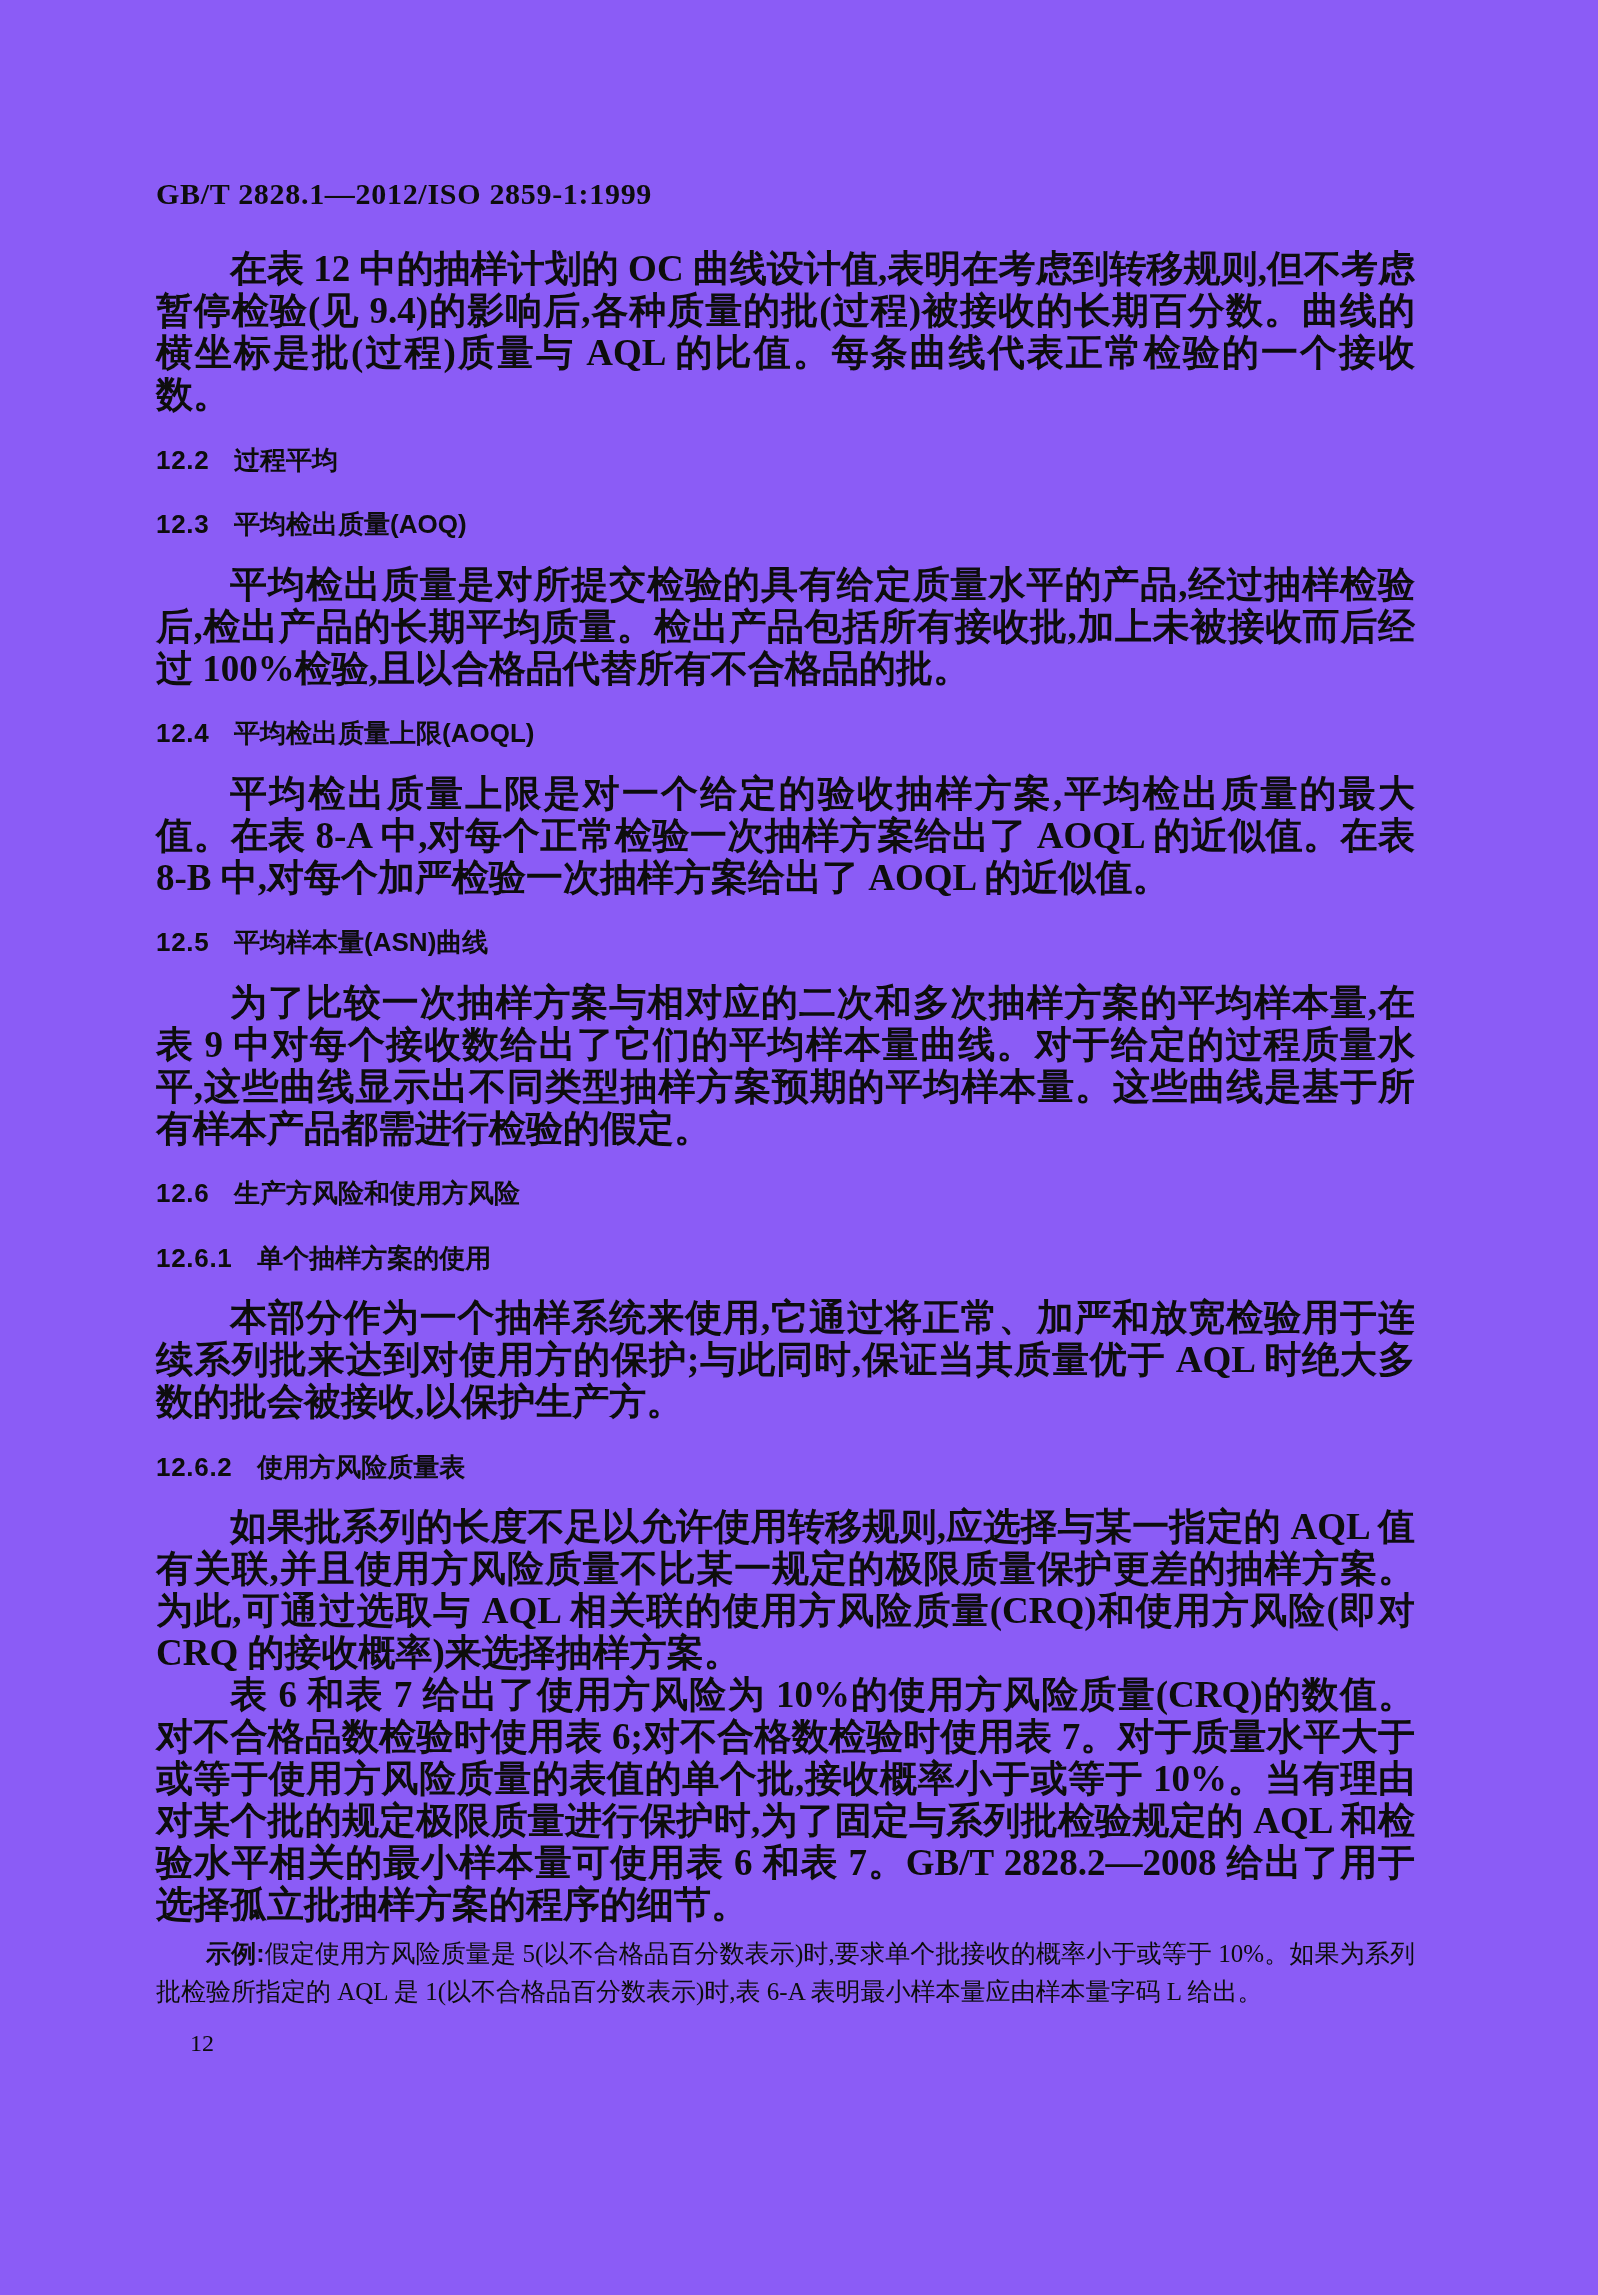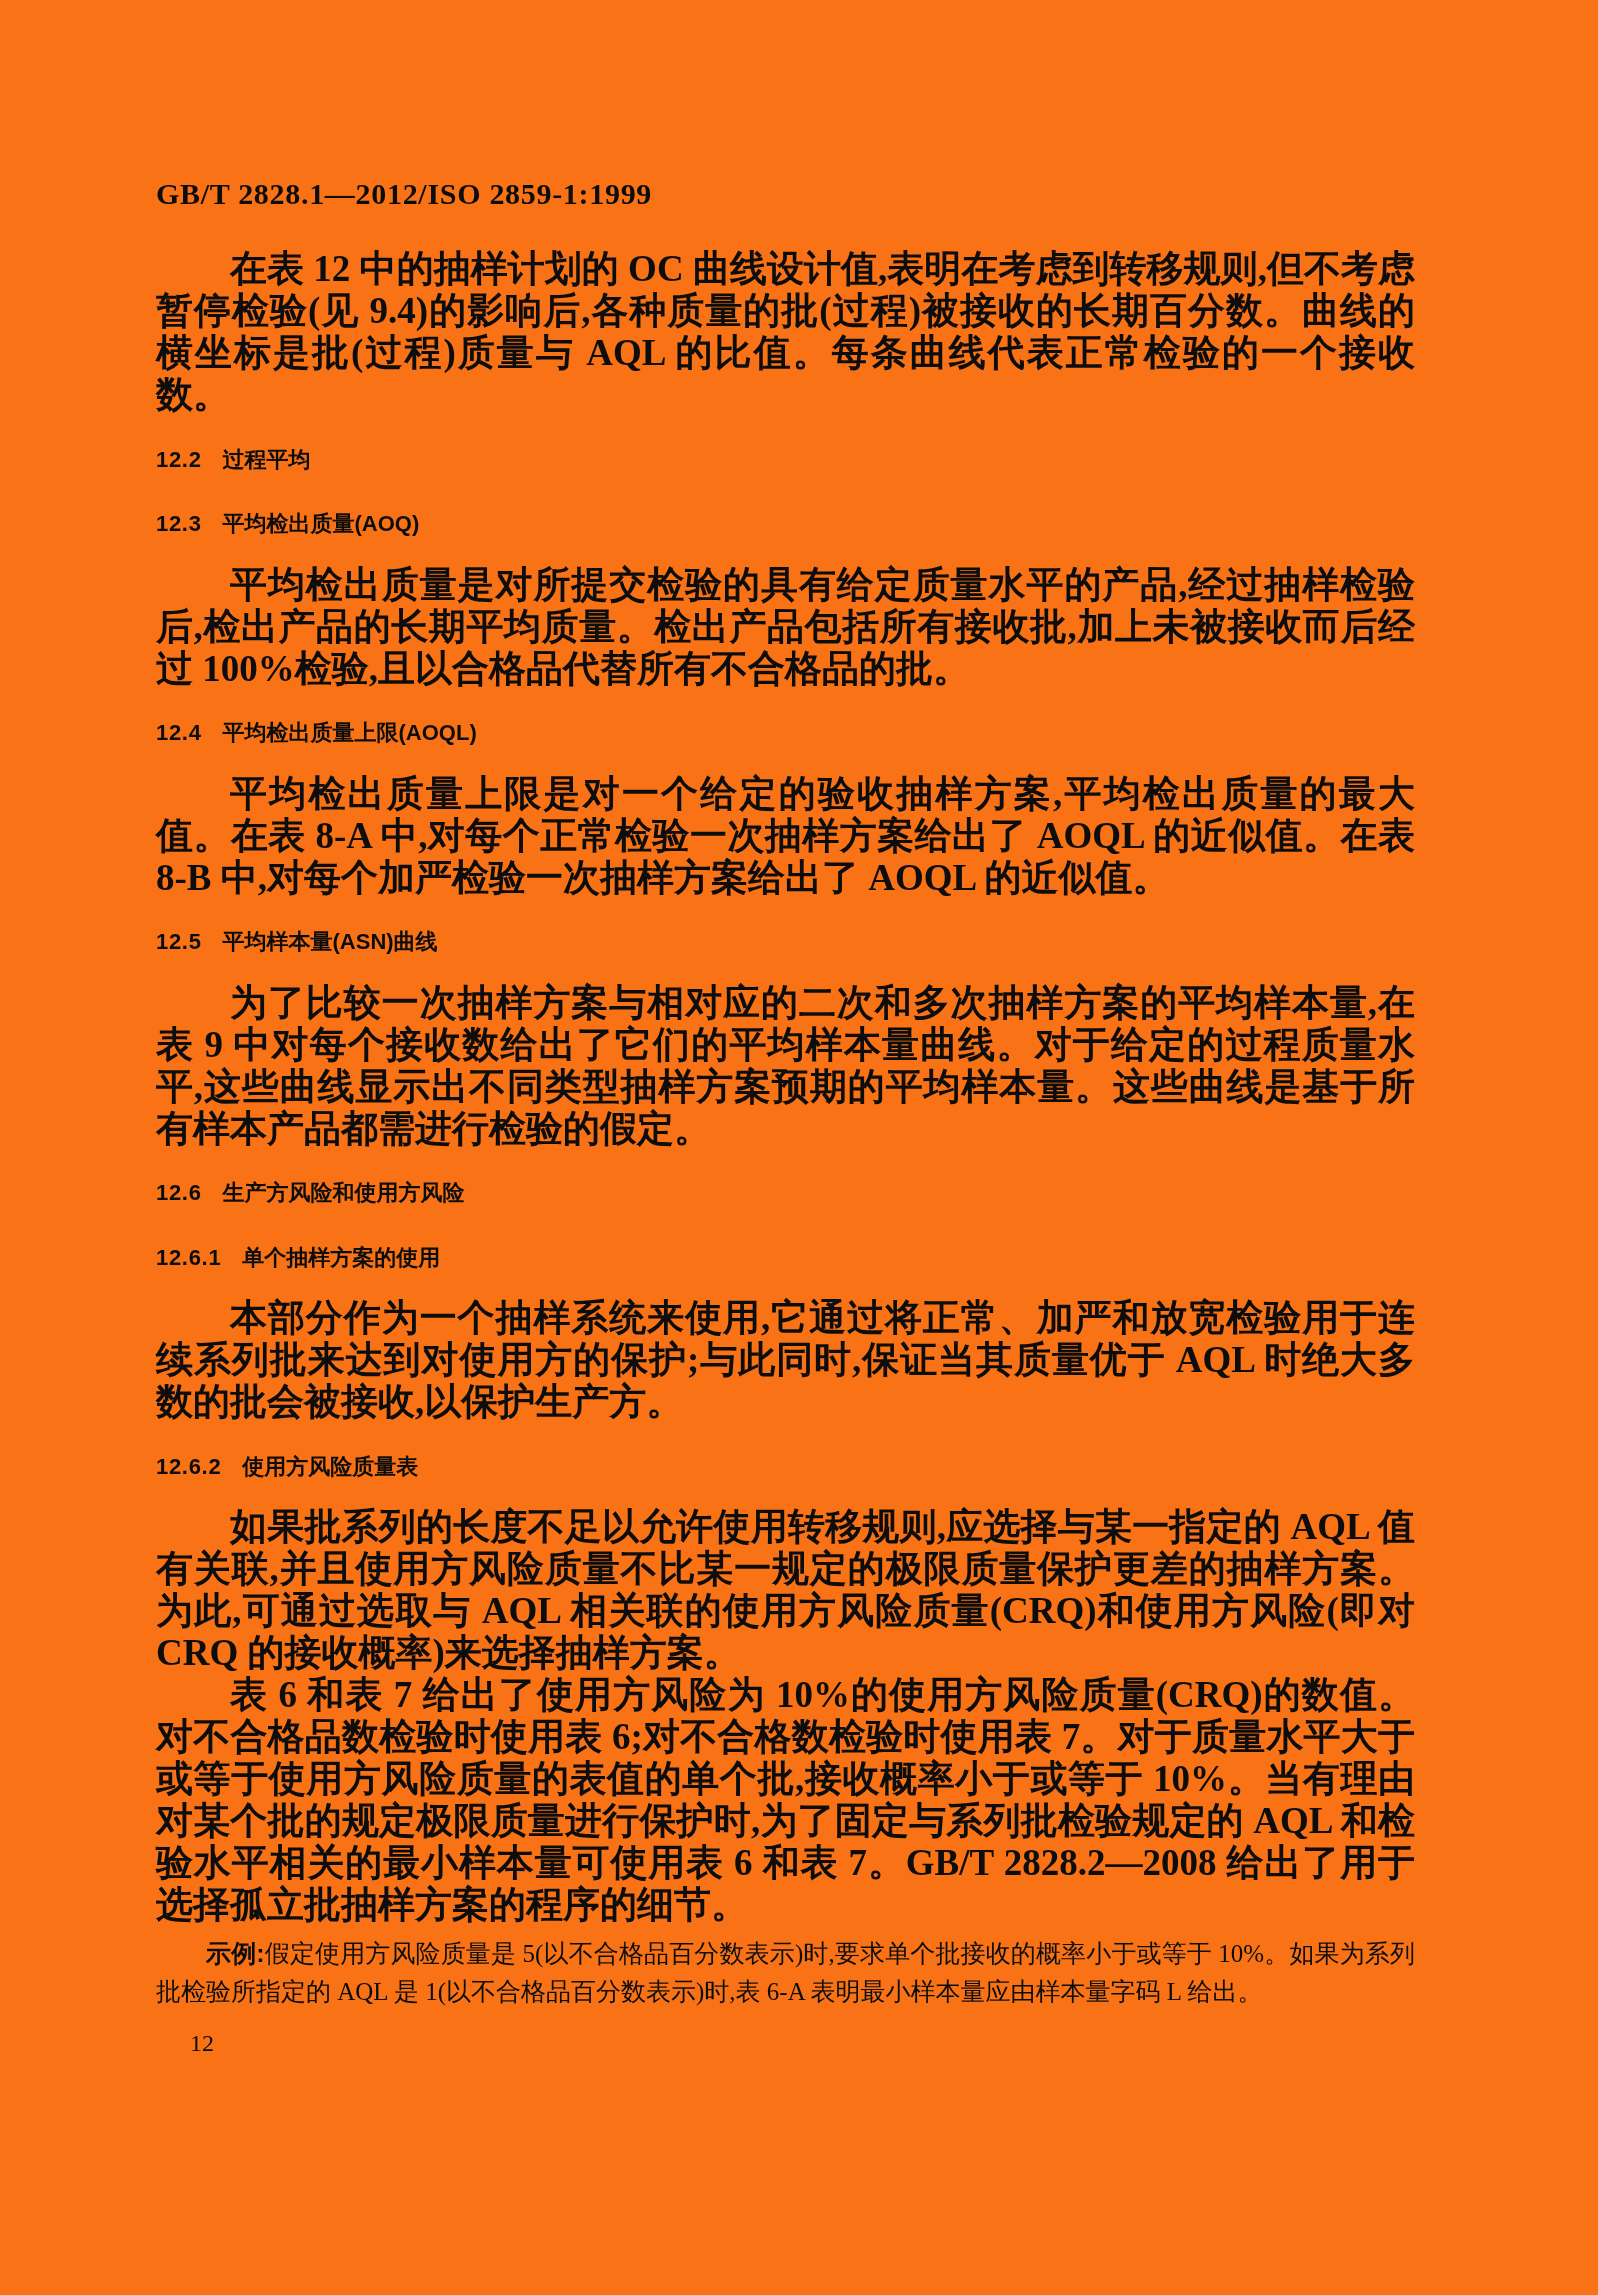--- a/index.html
+++ b/index.html
@@ -5,21 +5,21 @@
   html, body {
     margin: 0;
     padding: 0;
     background: #e8e8e8;
   }
   .page {
     position: relative;
     width: 1599px;
     height: 2295px;
     margin: 0 auto;
-    background: #f97316;
+    background: #8b5cf6;
     color: #0d0d0d;
     box-sizing: border-box;
     padding: 177px 184px 0 156px;
     overflow: hidden;
     font-family: "Liberation Serif", "DejaVu Serif", serif;
   }
   .doc-header {
     font-family: "Liberation Serif", "DejaVu Serif", serif;
     font-weight: 700;
     font-size: 30px;
@@ -34,21 +34,21 @@
     line-height: 42px;
     text-align: justify;
     text-indent: 2em;
     word-break: break-all;
     font-weight: bold;
   }
   h2.sec-heading {
     margin: 22.5px 0 18.5px 0;
     font-family: "Liberation Sans", "DejaVu Sans", sans-serif;
     font-weight: 700;
-    font-size: 22px;
+    font-size: 26px;
     line-height: 42px;
     white-space: nowrap;
   }
   h2.sec-heading .sec-num {
     display: inline-block;
     margin-right: 0.95em;
     letter-spacing: 0.7px;
   }
   p.example {
     margin: 8px 0 12px 0;

